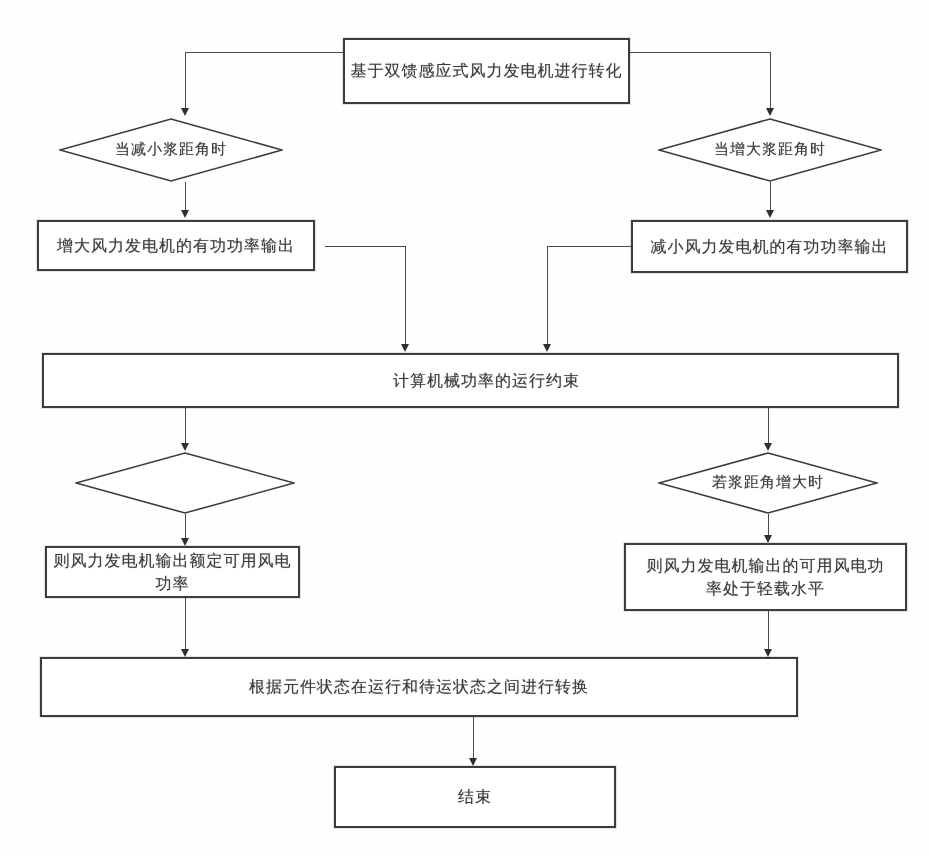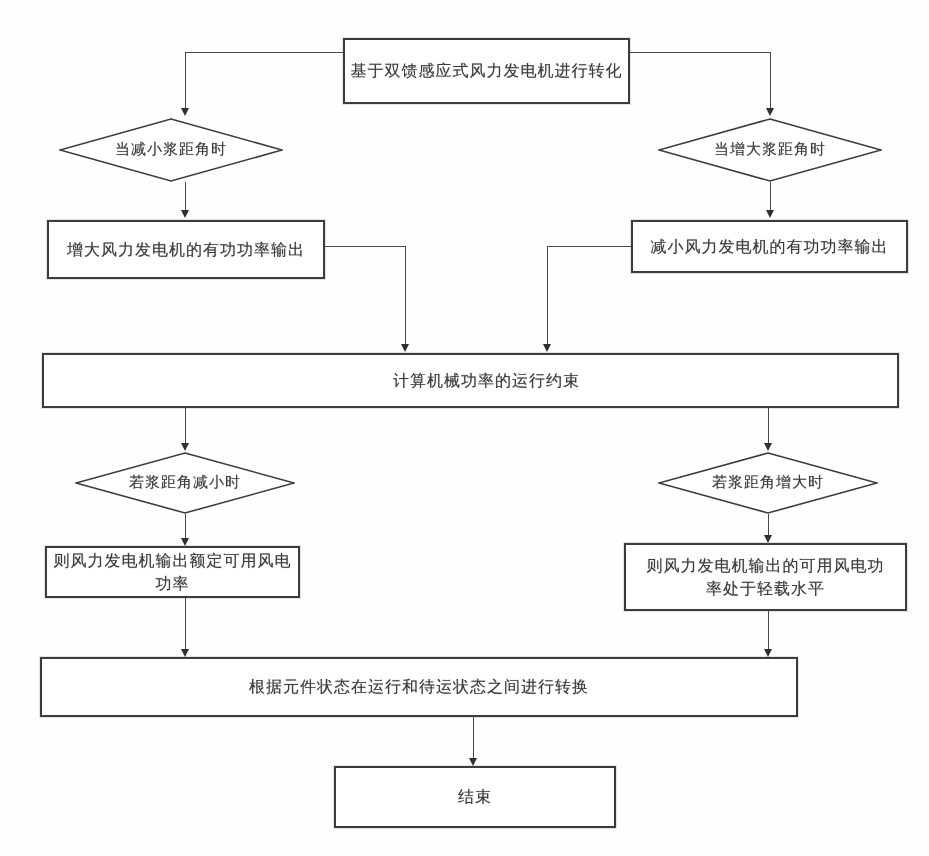--- a/index.html
+++ b/index.html
@@ -18,21 +18,21 @@
     background:#fff;border:2px solid #3c3c3c;
     box-shadow:0 0 0 1px rgba(80,80,80,0.15);
   }
   .diamond{background:transparent;border:none;font-size:15px;}
   .diamond svg{position:absolute;left:0;top:0;width:100%;height:100%;}
   .diamond .dlabel{position:relative;z-index:2;padding:0 26px;}
   
   #n-start  {left:343px;top:22px;width:287px;height:66px;margin-top:16px;}
   #n-d1l    {left:59px; top:118px;width:224px;height:64px;}
   #n-d1r    {left:658px;top:118px;width:224px;height:64px;}
-  #n-p1l    {left:47px; top:220px;width:278px;height:59px;}
+  #n-p1l    {left:37px; top:220px;width:278px;height:51px;}
   #n-p1r    {left:631px;top:220px;width:277px;height:53px;}
   #n-wide1  {left:42px; top:353px;width:857px;height:55px;padding-left:32px;}
   #n-d2l    {left:75px; top:452px;width:220px;height:62px;}
   #n-d2r    {left:658px;top:452px;width:220px;height:62px;}
   #n-p2l    {left:45px; top:546px;width:255px;height:52px;}
   #n-p2r    {left:624px;top:543px;width:283px;height:68px;padding:0 14px;}
   #n-wide2  {left:40px; top:657px;width:758px;height:60px;}
   #n-end    {left:334px;top:766px;width:282px;height:62px;}
   
   .line{position:absolute;background:#4a4a4a;}
@@ -107,21 +107,20 @@
   </div>
 
   <div class="node rect" id="n-wide1">
     <span>计算机械功率的运行约束</span>
   </div>
 
   <div class="node diamond" id="n-d2l">
     <svg viewBox="0 0 220 62" preserveAspectRatio="none">
       <polygon points="110,1 219,31 110,61 1,31" fill="#ffffff" stroke="#3c3c3c" stroke-width="1.6" vector-effect="non-scaling-stroke"></polygon>
     </svg>
-    <span class="dlabel">若浆距角减小时</span>
   </div>
 
   <div class="node diamond" id="n-d2r">
     <svg viewBox="0 0 220 62" preserveAspectRatio="none">
       <polygon points="110,1 219,31 110,61 1,31" fill="#ffffff" stroke="#3c3c3c" stroke-width="1.6" vector-effect="non-scaling-stroke"></polygon>
     </svg>
     <span class="dlabel">若浆距角增大时</span>
   </div>
 
   <div class="node rect" id="n-p2l">

